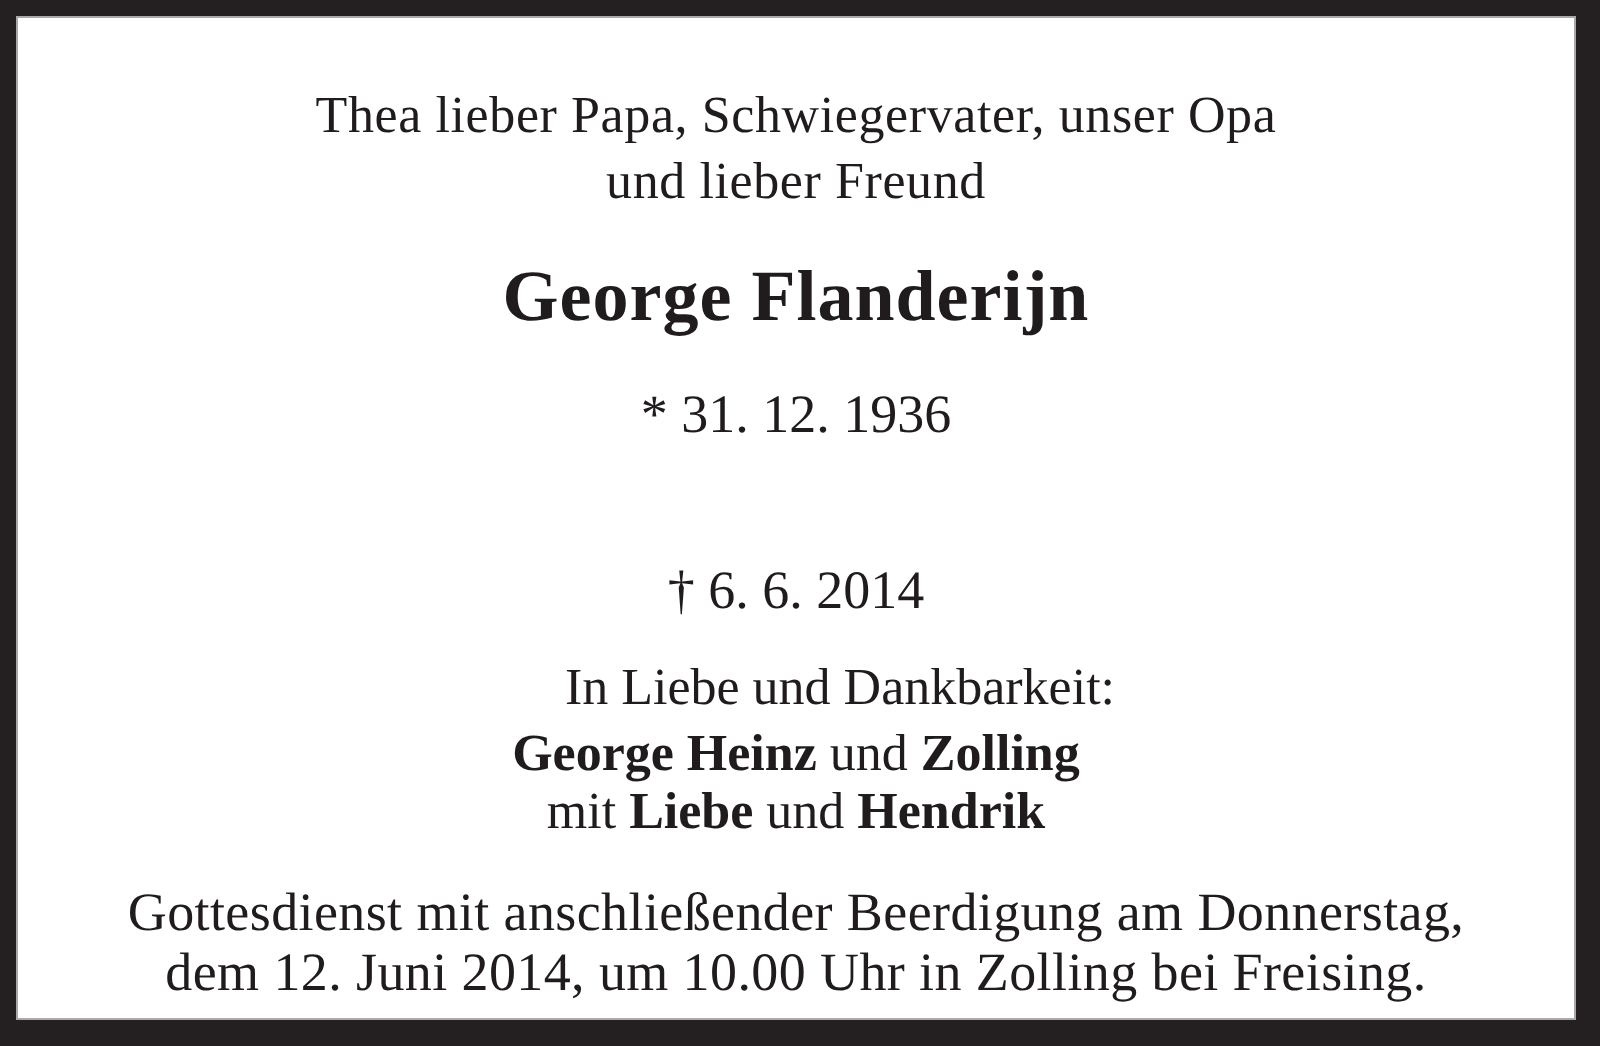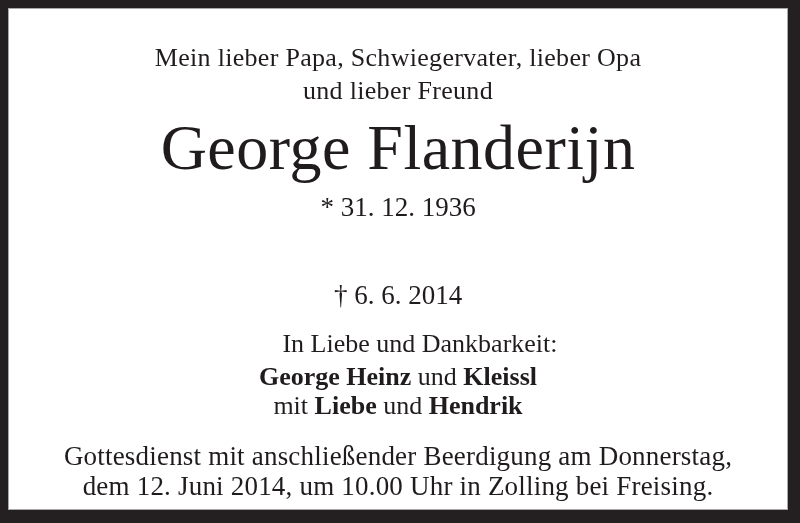--- a/index.html
+++ b/index.html
@@ -29,23 +29,23 @@
     overflow: hidden;
     padding-top: 32px;
   }
   .salutation {
     font-size: 26px;
     line-height: 33px;
     letter-spacing: 0.3px;
   }
   .deceased-name {
     margin-top: 12px;
-    font-size: 64px;
+    font-size: 36px;
     line-height: 58px;
-    font-weight: normal;
+    font-weight: bold;
     letter-spacing: 0.5px;
   }
   .dates-row {
     margin-top: 15px;
     display: flex;
     justify-content: center;
     gap: 58px;
     font-size: 27px;
     line-height: 30px;
     flex-direction: column;
@@ -78,39 +78,39 @@
     letter-spacing: 0.2px;
   }
 </style>
 </head>
 <body>
 
 <div class="notice-frame">
   <div class="notice-inner">
 
     <div class="salutation">
-      <div>Mein lieber Papa, Schwiegervater, lieber Opa</div>
+      <div>Thea lieber Papa, Schwiegervater, unser Opa</div>
       <div>und lieber Freund</div>
     </div>
 
     <div class="deceased-name">George Flanderijn</div>
 
     <div class="dates-row">
       <span>* 31. 12. 1936</span>
       <span>† 6. 6. 2014</span>
     </div>
 
 
     <div class="gratitude-line">In Liebe und Dankbarkeit:</div>
 
     <div class="family-block">
       <div class="family-line">
         <span class="bold-name">George Heinz</span>
         <span>und</span>
-        <span class="bold-name">Kleissl</span>
+        <span class="bold-name">Zolling</span>
       </div>
       <div class="family-line">
         <span>mit</span>
         <span class="bold-name">Liebe</span>
         <span>und</span>
         <span class="bold-name">Hendrik</span>
       </div>
     </div>
 
     <div class="funeral-block">

